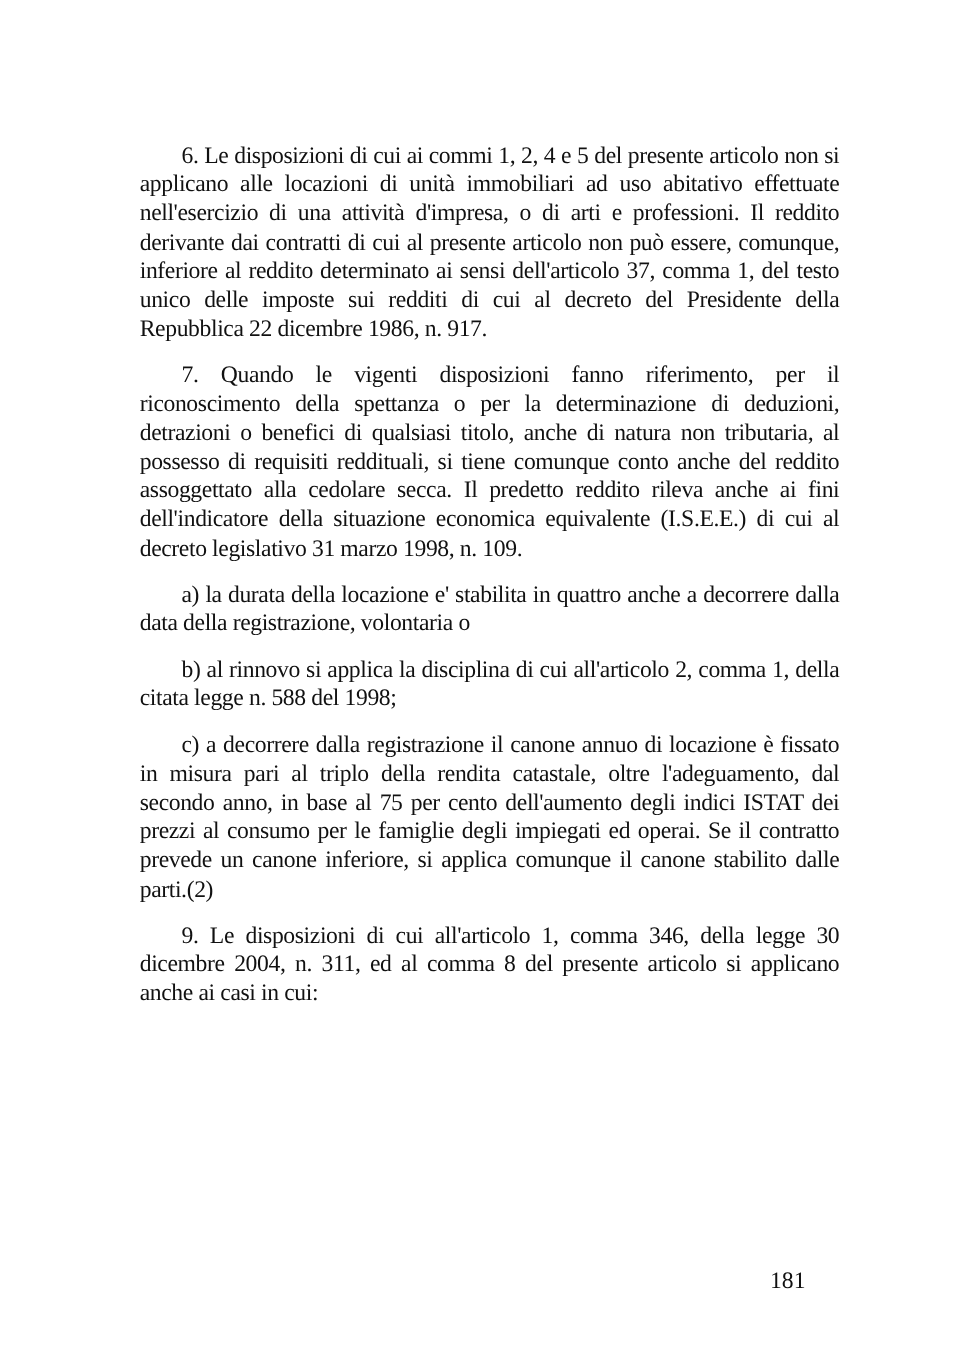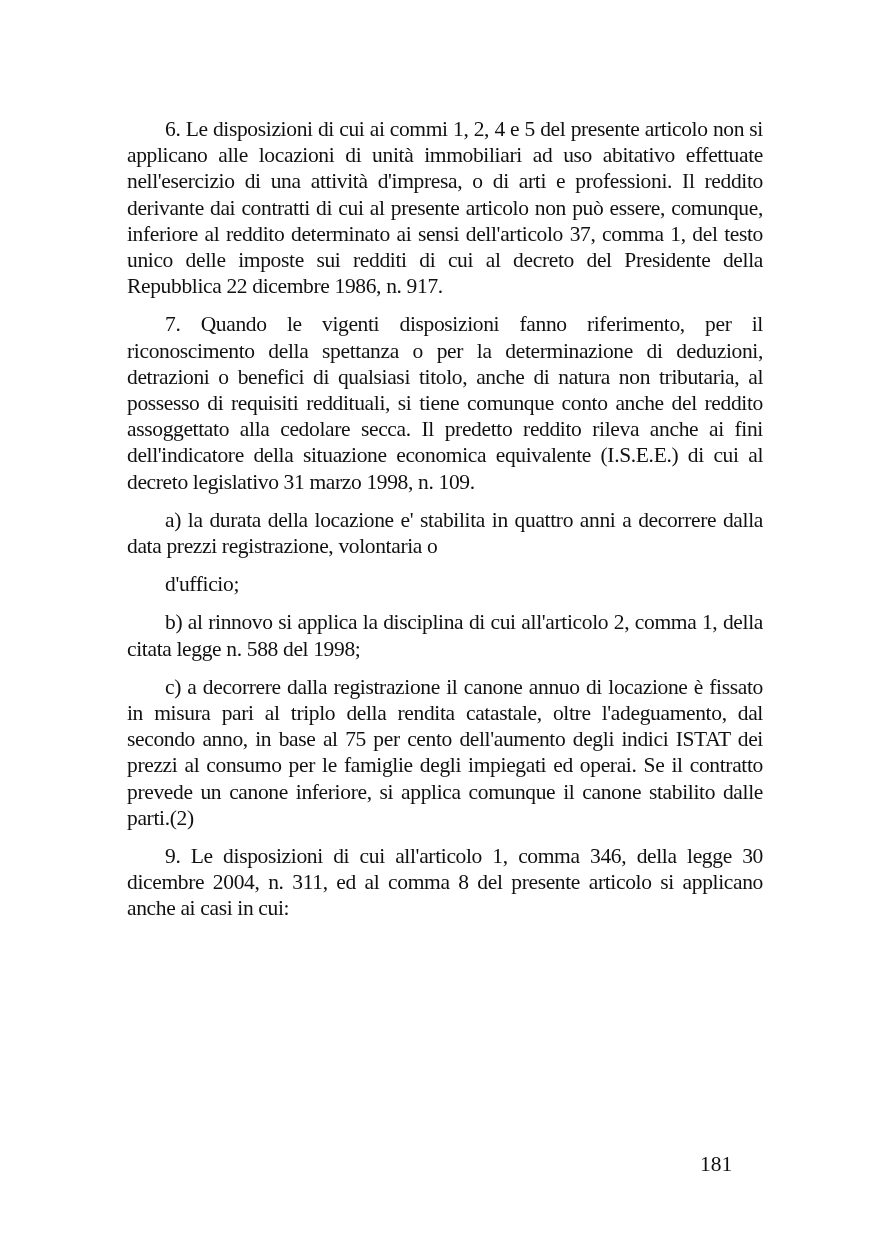--- a/index.html
+++ b/index.html
@@ -3,33 +3,32 @@
   <meta charset="utf-8">
   <style>
     html, body { margin: 0; padding: 0; background: #ffffff; }
     body { width: 875px; height: 1240px; position: relative; overflow: hidden; }
     .page {
       position: absolute; left: 127px; top: 112px; width: 636px;
       font-family: "Liberation Serif", "DejaVu Serif", serif;
       font-size: 21.5px; line-height: 26.2px; color: #111111;
       letter-spacing: -0.35px;
     }
-    .para { margin: 4px 0 12px 0; text-align: justify; text-indent: 38px; }
+    .para { margin: 16px 0 12px 0; text-align: justify; text-indent: 38px; }
     .page-number {
       position: absolute; left: 700px; top: 1152px; width: 63px;
       font-family: "Liberation Serif", "DejaVu Serif", serif;
       font-size: 21.5px; color: #111111;
     }
   </style>
 </head>
 <body>
 
 <div class="page">
   <p class="para">6. Le disposizioni di cui ai commi 1, 2, 4 e 5 del presente articolo non si applicano alle locazioni di unità immobiliari ad uso abitativo effettuate nell'esercizio di una attività d'impresa, o di arti e professioni. Il reddito derivante dai contratti di cui al presente articolo non può essere, comunque, inferiore al reddito determinato ai sensi dell'articolo 37, comma 1, del testo unico delle imposte sui redditi di cui al decreto del Presidente della Repubblica 22 dicembre 1986, n. 917.</p>
   <p class="para">7. Quando le vigenti disposizioni fanno riferimento, per il riconoscimento della spettanza o per la determinazione di deduzioni, detrazioni o benefici di qualsiasi titolo, anche di natura non tributaria, al possesso di requisiti reddituali, si tiene comunque conto anche del reddito assoggettato alla cedolare secca. Il predetto reddito rileva anche ai fini dell'indicatore della situazione economica equivalente (I.S.E.E.) di cui al decreto legislativo 31 marzo 1998, n. 109.</p>
-  <p class="para">a) la durata della locazione e' stabilita in quattro anni a decorrere dalla data prezzi registrazione, volontaria o</p>
-  <p class="para">d'ufficio;</p>
+  <p class="para">a) la durata della locazione e' stabilita in quattro anche a decorrere dalla data della registrazione, volontaria o</p>
   <p class="para">b) al rinnovo si applica la disciplina di cui all'articolo 2, comma 1, della citata legge n. 588 del 1998;</p>
   <p class="para">c) a decorrere dalla registrazione il canone annuo di locazione è fissato in misura pari al triplo della rendita catastale, oltre l'adeguamento, dal secondo anno, in base al 75 per cento dell'aumento degli indici ISTAT dei prezzi al consumo per le famiglie degli impiegati ed operai. Se il contratto prevede un canone inferiore, si applica comunque il canone stabilito dalle parti.(2)</p>
   <p class="para">9. Le disposizioni di cui all'articolo 1, comma 346, della legge 30 dicembre 2004, n. 311, ed al comma 8 del presente articolo si applicano anche ai casi in cui:</p>
 </div>
 
 <div class="page-number">181</div>
 
 </body></html>

